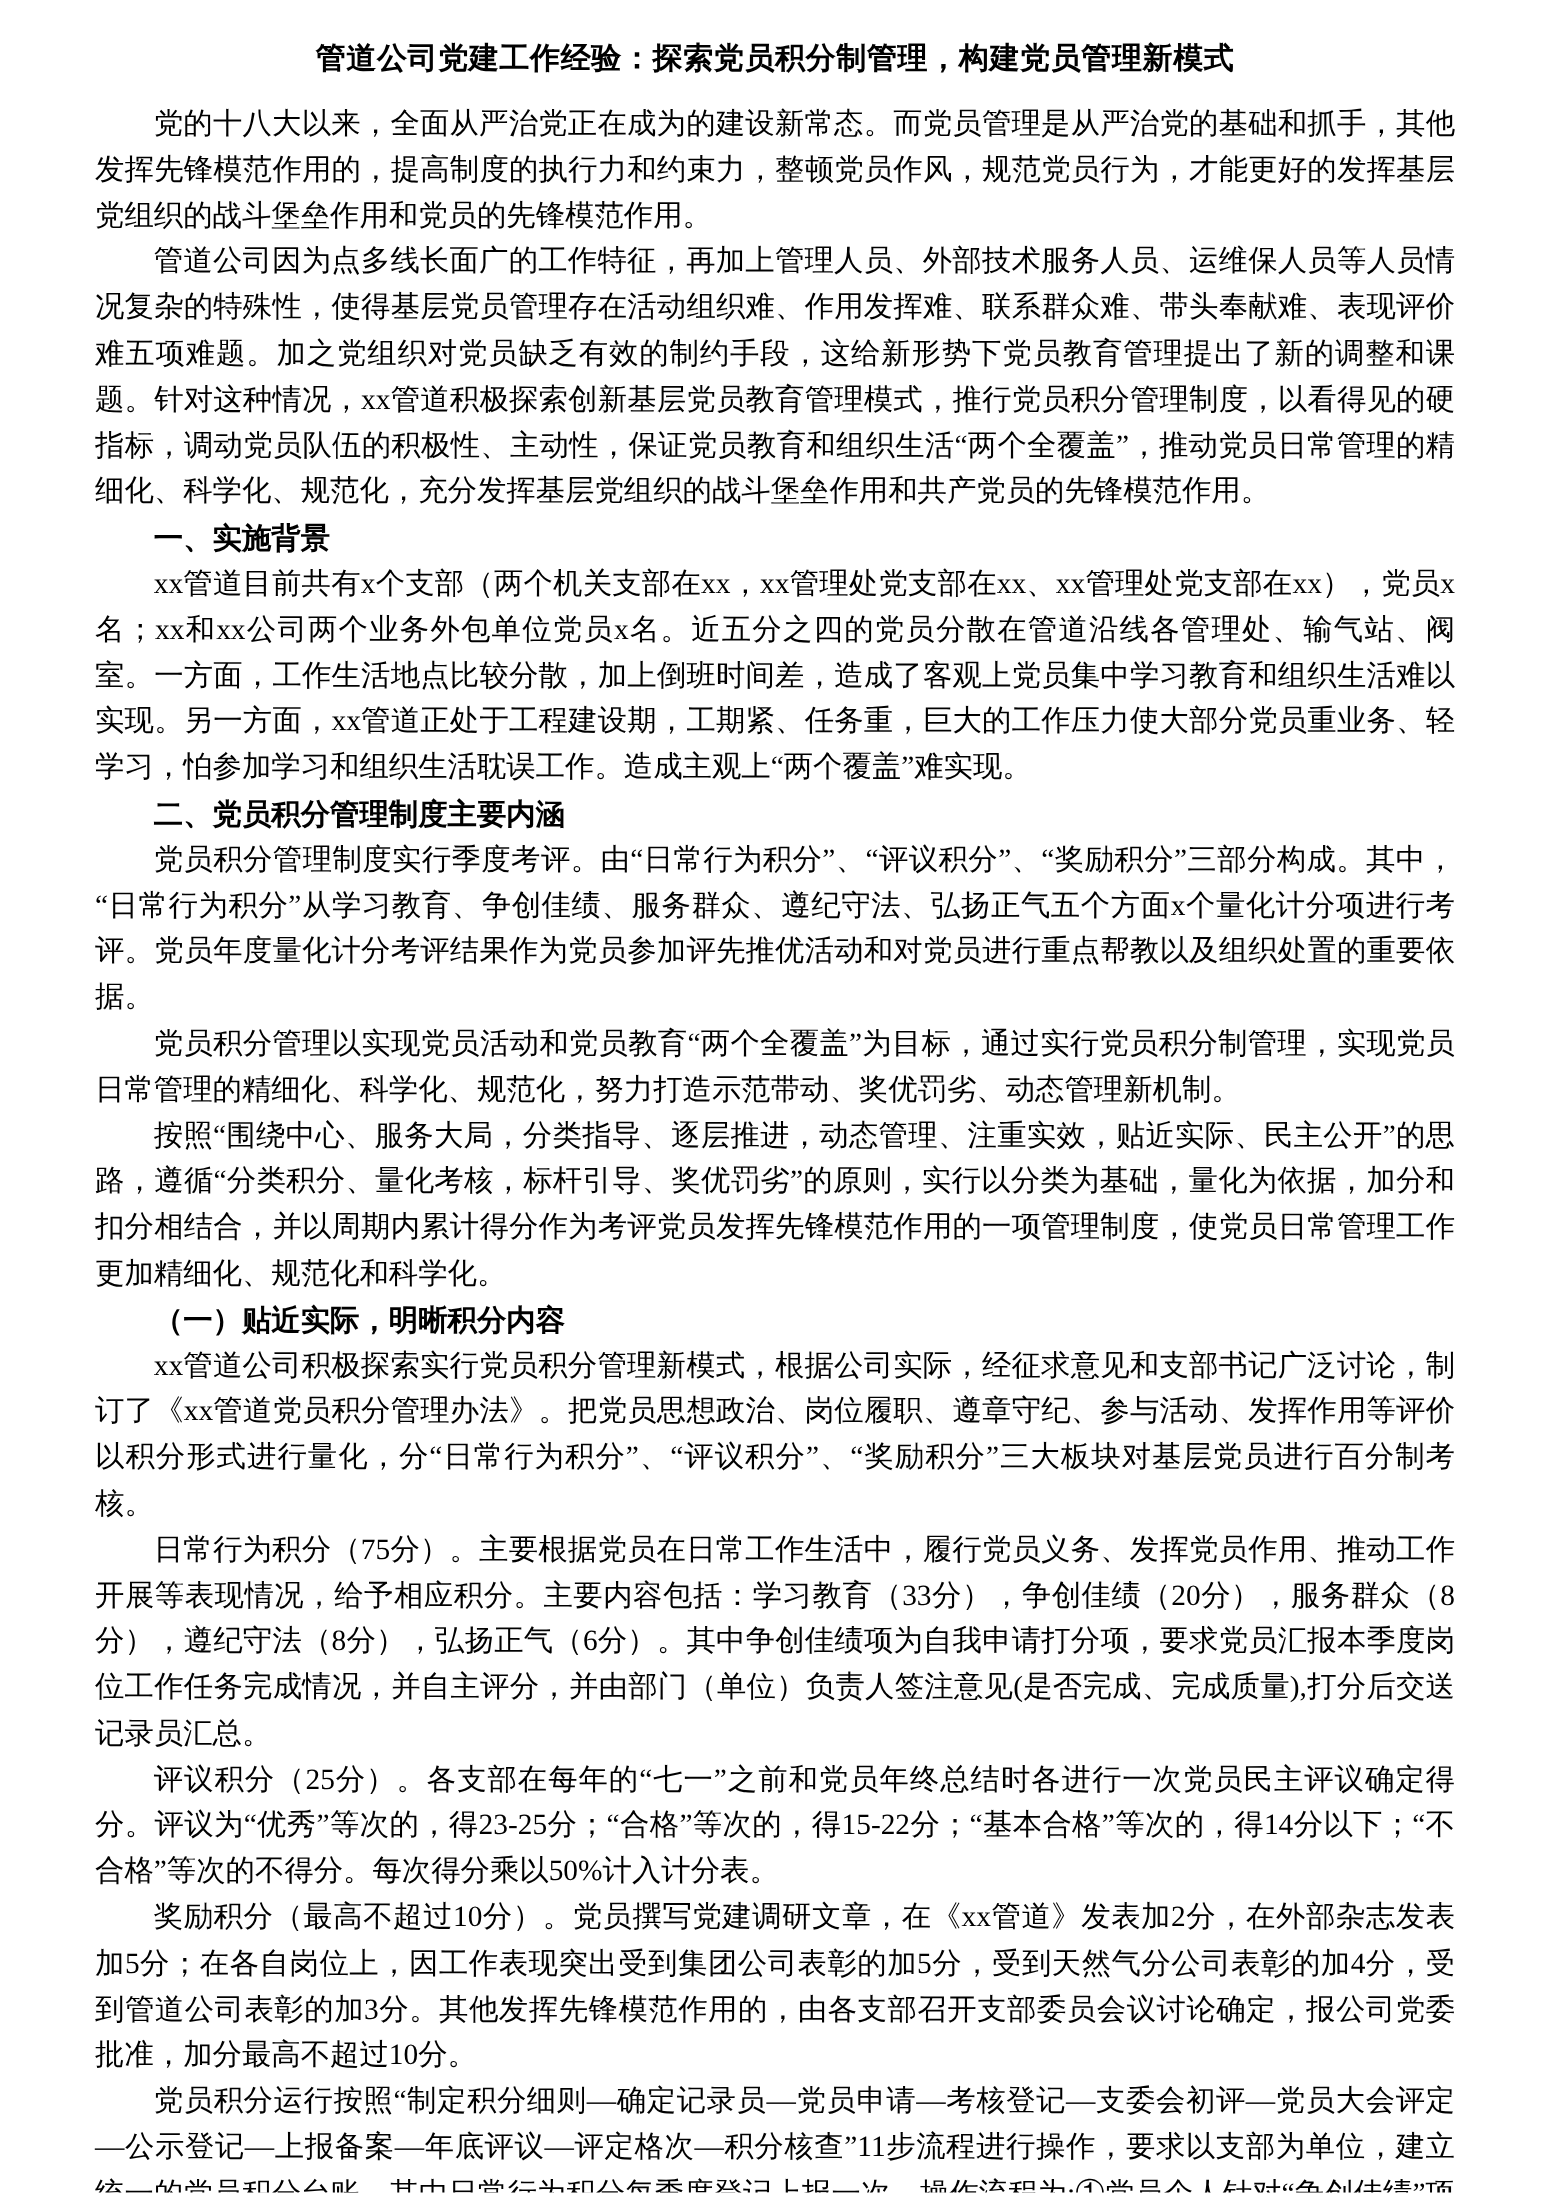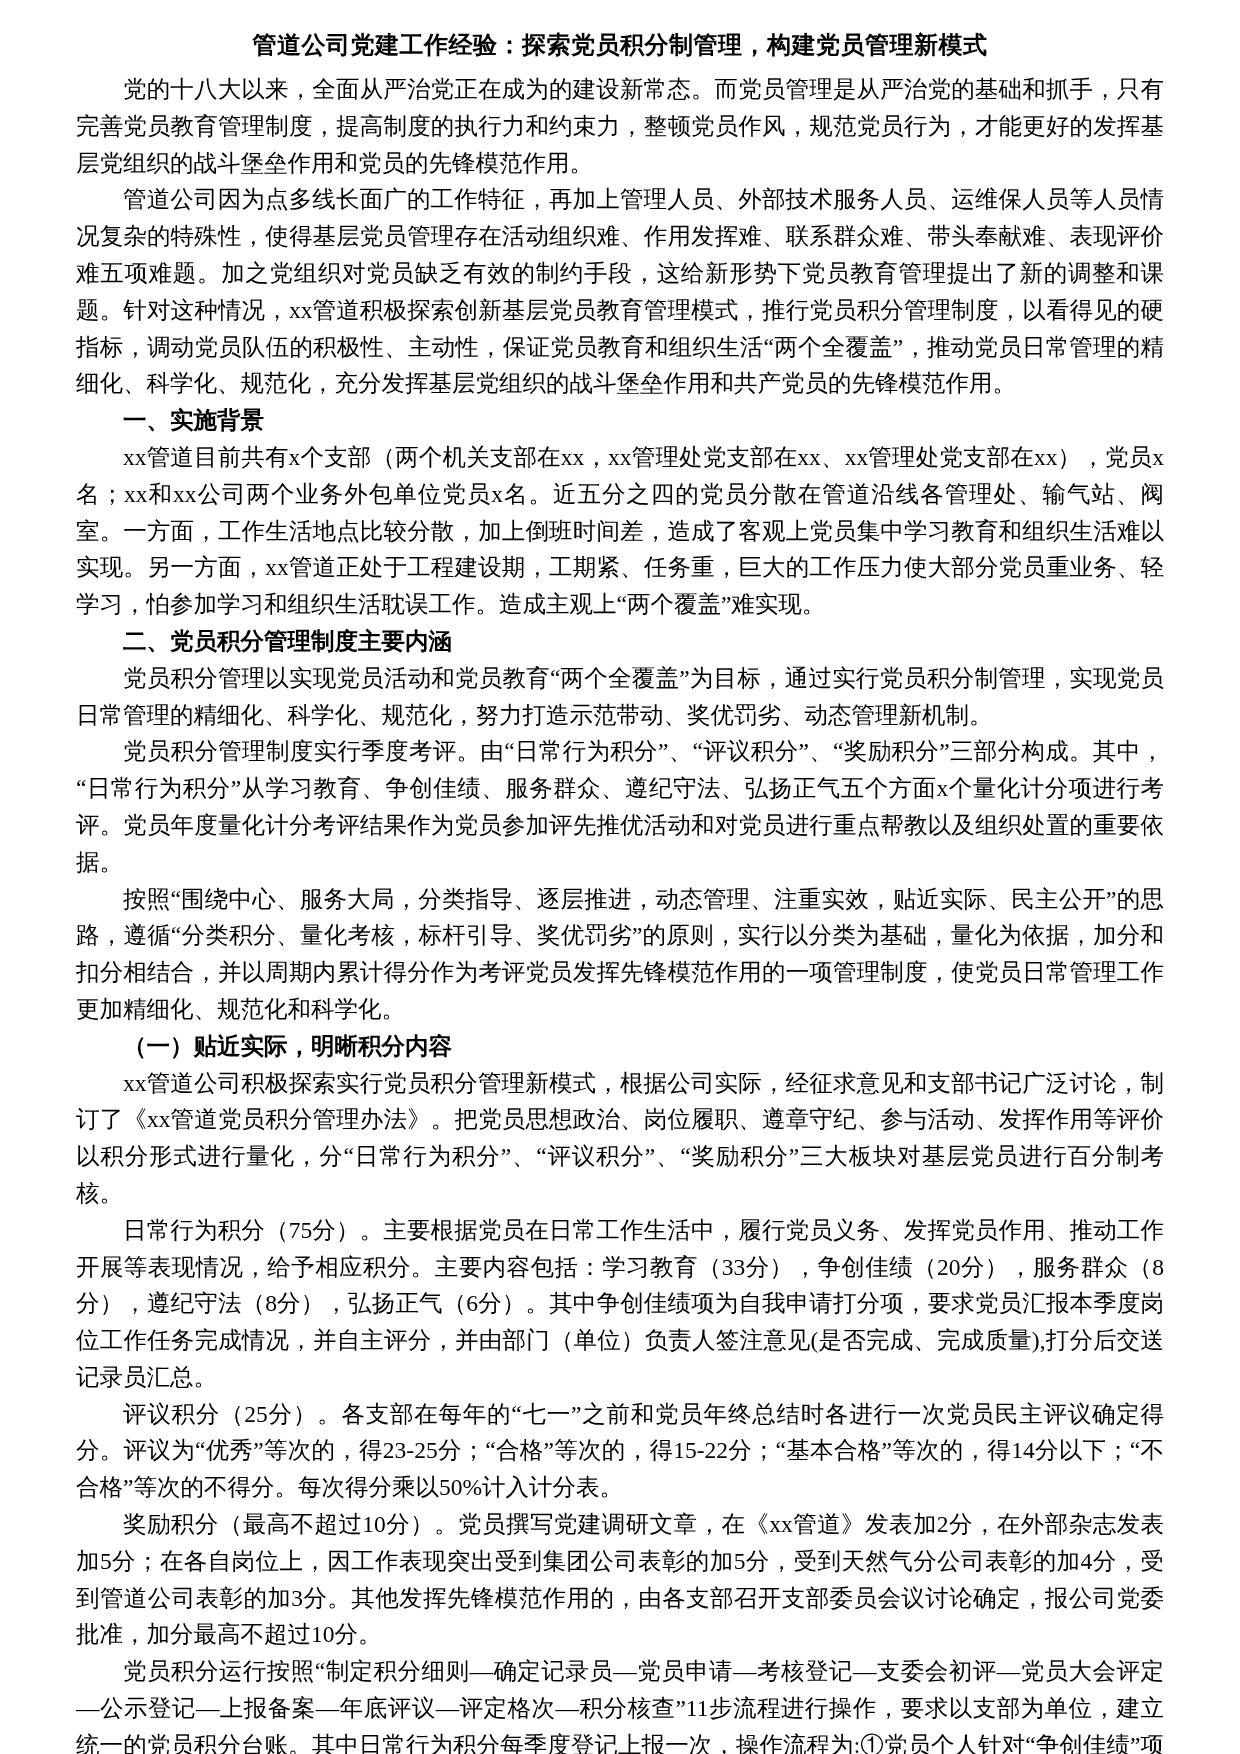--- a/index.html
+++ b/index.html
@@ -14,26 +14,26 @@
     color: #000000;
   }
   .page {
     box-sizing: border-box;
     width: 1240px;
     height: 1754px;
     padding: 32px 76px 0 76px;
     background: #ffffff;
   }
   .doc-title {
-    font-family: Liberation Mono, monospace;
+    font-family: Liberation Serif, serif;
     font-weight: 700;
     font-size: 24px;
     line-height: 30px;
     text-align: center;
-    margin: 0 0 9px 0;
+    margin: 0 0 19px 0;
     letter-spacing: 0.5px;
   }
   .blk {
     margin: 0;
     font-size: 23.5px;
     line-height: 36.8px;
     text-align: justify;
     text-indent: 2em;
     word-break: break-all;
   }
@@ -46,27 +46,27 @@
     font-weight: 700;
     font-size: 23.5px;
   }
 </style>
 </head>
 <body>
 
 <div class="page">
   <h1 class="doc-title">管道公司党建工作经验：探索党员积分制管理，构建党员管理新模式</h1>
 
-  <p class="blk">党的十八大以来，全面从严治党正在成为的建设新常态。而党员管理是从严治党的基础和抓手，只有完善党员教育管理制度，提高制度的执行力和约束力，整顿党员作风，规范党员行为，才能更好的发挥基层党组织的战斗堡垒作用和党员的先锋模范作用。</p>
+  <p class="blk">党的十八大以来，全面从严治党正在成为的建设新常态。而党员管理是从严治党的基础和抓手，其他发挥先锋模范作用的，提高制度的执行力和约束力，整顿党员作风，规范党员行为，才能更好的发挥基层党组织的战斗堡垒作用和党员的先锋模范作用。</p>
   <p class="blk">管道公司因为点多线长面广的工作特征，再加上管理人员、外部技术服务人员、运维保人员等人员情况复杂的特殊性，使得基层党员管理存在活动组织难、作用发挥难、联系群众难、带头奉献难、表现评价难五项难题。加之党组织对党员缺乏有效的制约手段，这给新形势下党员教育管理提出了新的调整和课题。针对这种情况，xx管道积极探索创新基层党员教育管理模式，推行党员积分管理制度，以看得见的硬指标，调动党员队伍的积极性、主动性，保证党员教育和组织生活“两个全覆盖”，推动党员日常管理的精细化、科学化、规范化，充分发挥基层党组织的战斗堡垒作用和共产党员的先锋模范作用。</p>
   <h2 class="blk">一、实施背景</h2>
   <p class="blk">xx管道目前共有x个支部（两个机关支部在xx，xx管理处党支部在xx、xx管理处党支部在xx），党员x名；xx和xx公司两个业务外包单位党员x名。近五分之四的党员分散在管道沿线各管理处、输气站、阀室。一方面，工作生活地点比较分散，加上倒班时间差，造成了客观上党员集中学习教育和组织生活难以实现。另一方面，xx管道正处于工程建设期，工期紧、任务重，巨大的工作压力使大部分党员重业务、轻学习，怕参加学习和组织生活耽误工作。造成主观上“两个覆盖”难实现。</p>
   <h2 class="blk">二、党员积分管理制度主要内涵</h2>
+  <p class="blk">党员积分管理制度实行季度考评。由“日常行为积分”、“评议积分”、“奖励积分”三部分构成。其中，“日常行为积分”从学习教育、争创佳绩、服务群众、遵纪守法、弘扬正气五个方面x个量化计分项进行考评。党员年度量化计分考评结果作为党员参加评先推优活动和对党员进行重点帮教以及组织处置的重要依据。</p>
   <p class="blk">党员积分管理以实现党员活动和党员教育“两个全覆盖”为目标，通过实行党员积分制管理，实现党员日常管理的精细化、科学化、规范化，努力打造示范带动、奖优罚劣、动态管理新机制。</p>
-  <p class="blk">党员积分管理制度实行季度考评。由“日常行为积分”、“评议积分”、“奖励积分”三部分构成。其中，“日常行为积分”从学习教育、争创佳绩、服务群众、遵纪守法、弘扬正气五个方面x个量化计分项进行考评。党员年度量化计分考评结果作为党员参加评先推优活动和对党员进行重点帮教以及组织处置的重要依据。</p>
   <p class="blk">按照“围绕中心、服务大局，分类指导、逐层推进，动态管理、注重实效，贴近实际、民主公开”的思路，遵循“分类积分、量化考核，标杆引导、奖优罚劣”的原则，实行以分类为基础，量化为依据，加分和扣分相结合，并以周期内累计得分作为考评党员发挥先锋模范作用的一项管理制度，使党员日常管理工作更加精细化、规范化和科学化。</p>
   <h2 class="blk">（一）贴近实际，明晰积分内容</h2>
   <p class="blk">xx管道公司积极探索实行党员积分管理新模式，根据公司实际，经征求意见和支部书记广泛讨论，制订了《xx管道党员积分管理办法》。把党员思想政治、岗位履职、遵章守纪、参与活动、发挥作用等评价以积分形式进行量化，分“日常行为积分”、“评议积分”、“奖励积分”三大板块对基层党员进行百分制考核。</p>
   <p class="blk">日常行为积分（75分）。主要根据党员在日常工作生活中，履行党员义务、发挥党员作用、推动工作开展等表现情况，给予相应积分。主要内容包括：学习教育（33分），争创佳绩（20分），服务群众（8分），遵纪守法（8分），弘扬正气（6分）。其中争创佳绩项为自我申请打分项，要求党员汇报本季度岗位工作任务完成情况，并自主评分，并由部门（单位）负责人签注意见(是否完成、完成质量),打分后交送记录员汇总。</p>
   <p class="blk">评议积分（25分）。各支部在每年的“七一”之前和党员年终总结时各进行一次党员民主评议确定得分。评议为“优秀”等次的，得23-25分；“合格”等次的，得15-22分；“基本合格”等次的，得14分以下；“不合格”等次的不得分。每次得分乘以50%计入计分表。</p>
   <p class="blk">奖励积分（最高不超过10分）。党员撰写党建调研文章，在《xx管道》发表加2分，在外部杂志发表加5分；在各自岗位上，因工作表现突出受到集团公司表彰的加5分，受到天然气分公司表彰的加4分，受到管道公司表彰的加3分。其他发挥先锋模范作用的，由各支部召开支部委员会议讨论确定，报公司党委批准，加分最高不超过10分。</p>
   <p class="blk">党员积分运行按照“制定积分细则—确定记录员—党员申请—考核登记—支委会初评—党员大会评定—公示登记—上报备案—年底评议—评定格次—积分核查”11步流程进行操作，要求以支部为单位，建立统一的党员积分台账。其中日常行为积分每季度登记上报一次，操作流程为:①党员个人针对“争创佳绩”项填写积分申请表并由部分负责人审签报支部；②支部记录员对党员履行义务和工作任务情况填写量</p>
 </div>
 
 </body></html>

